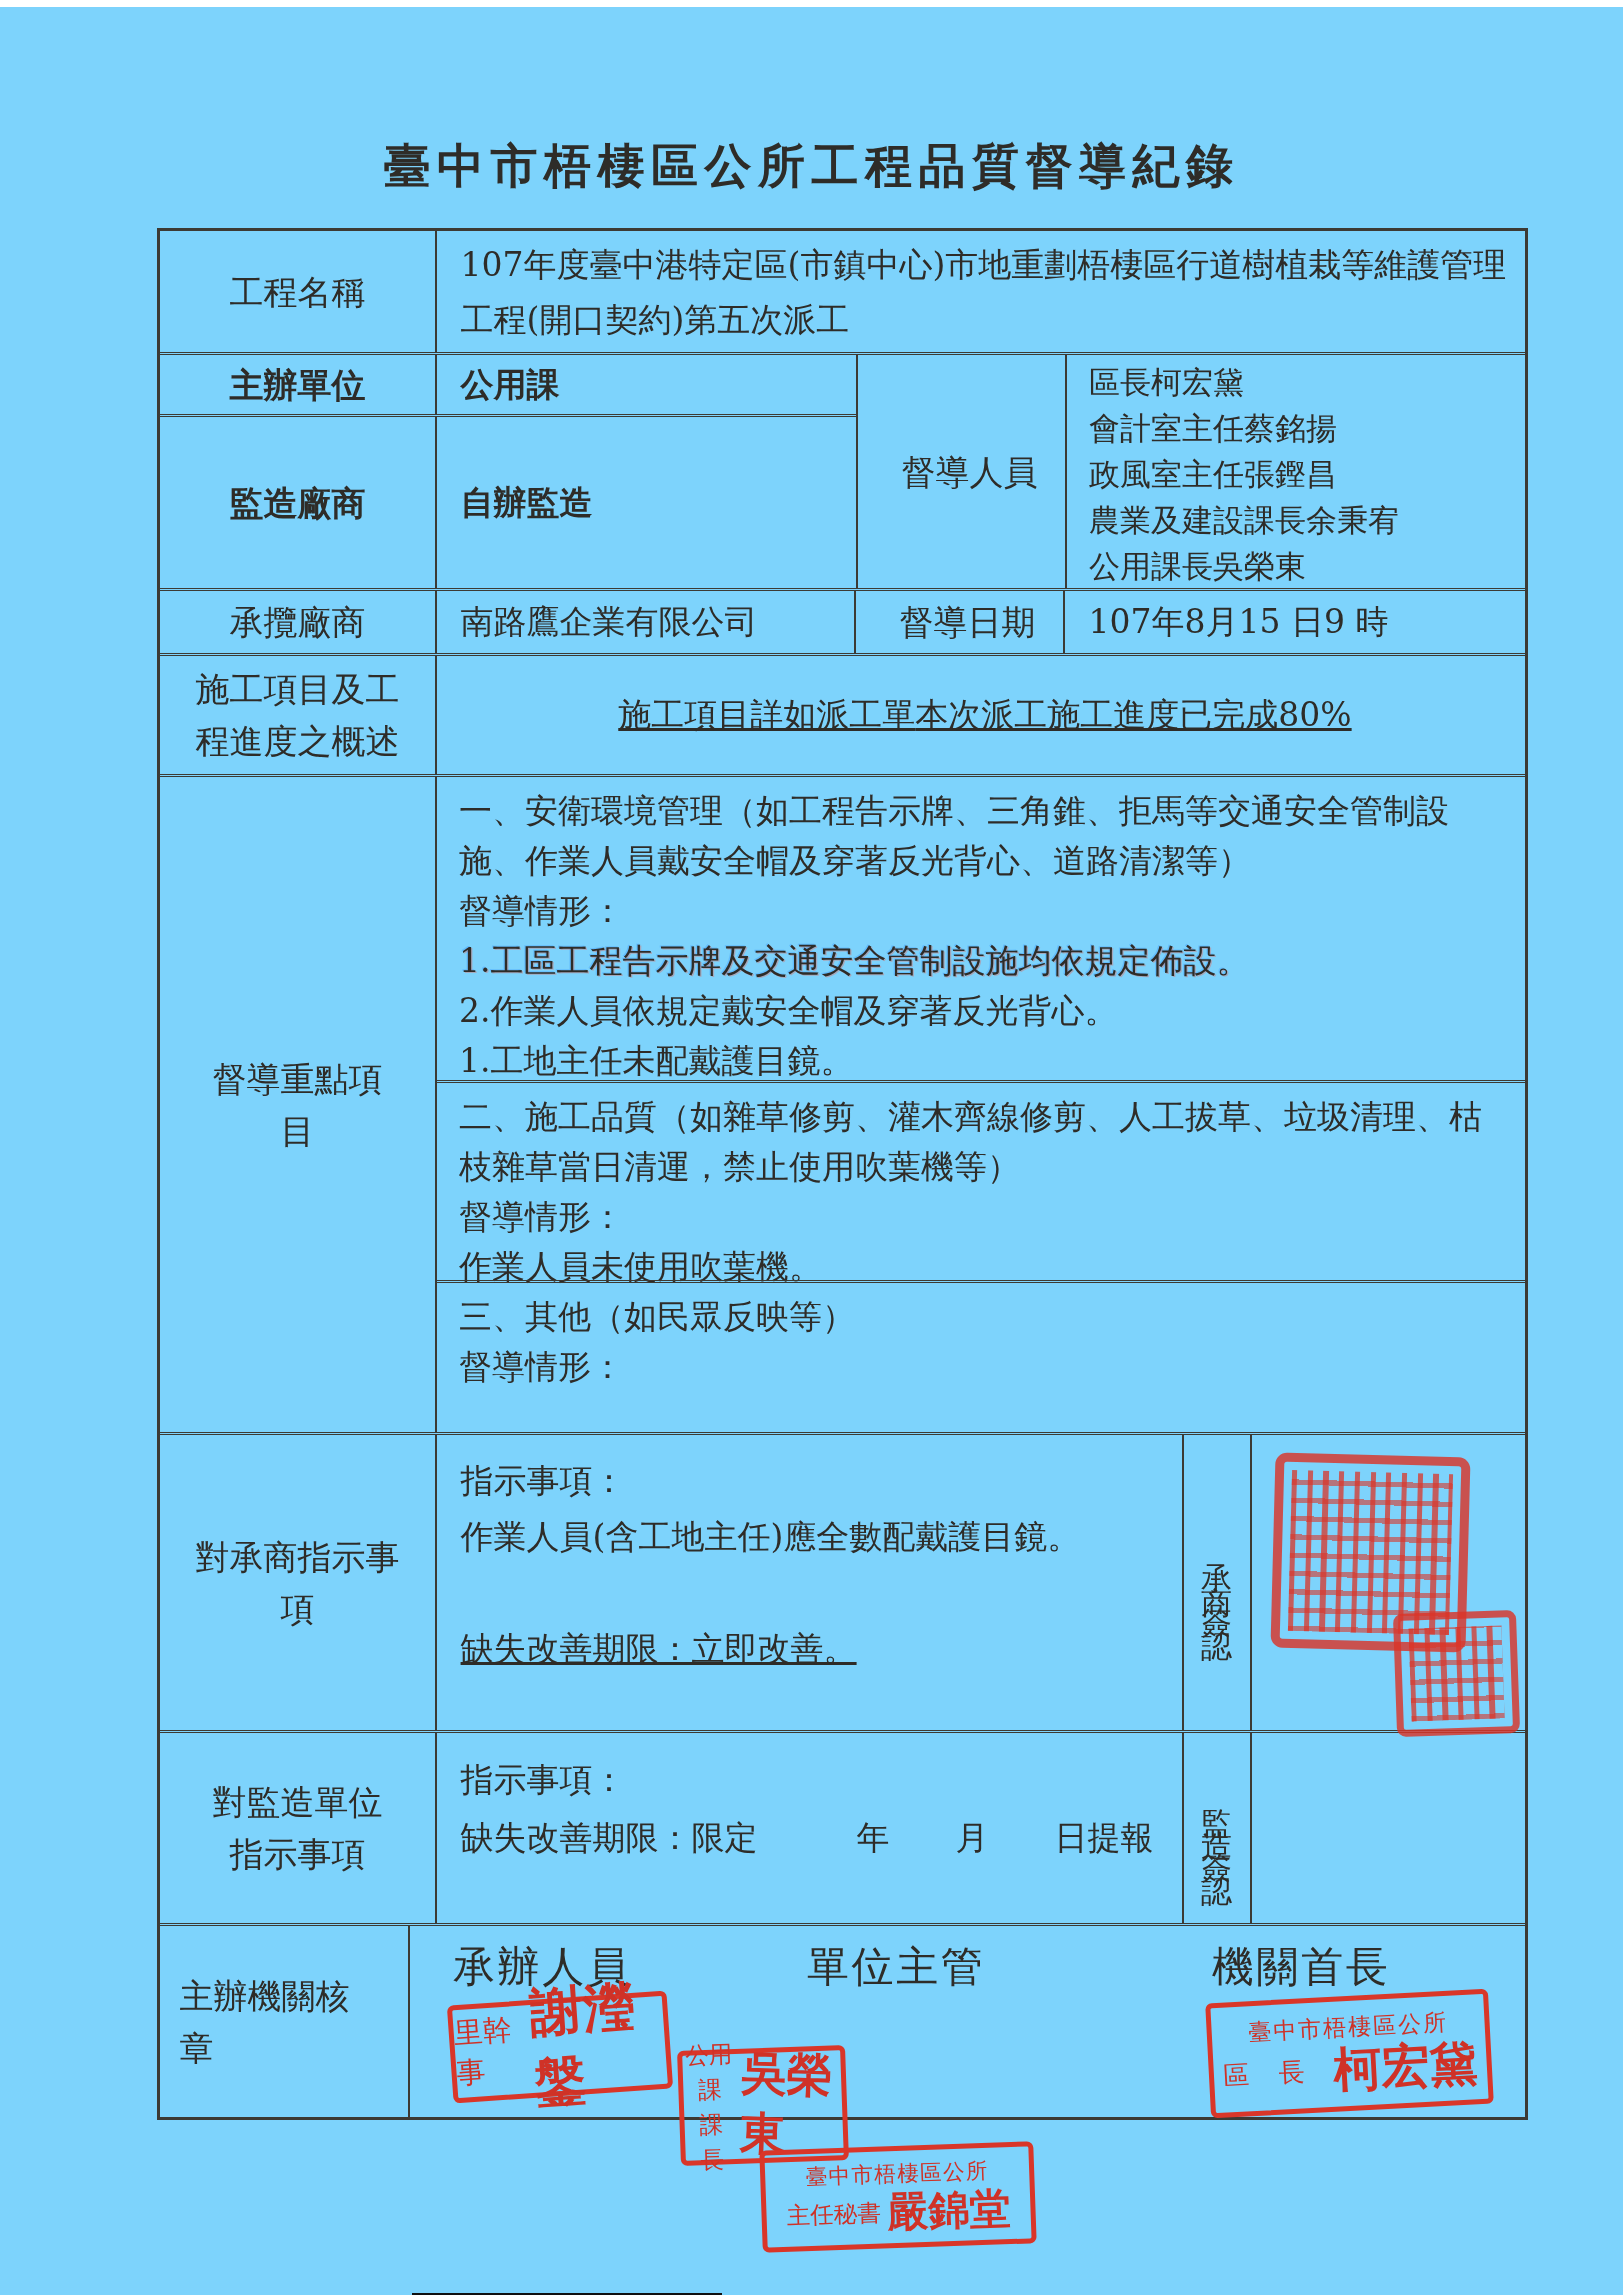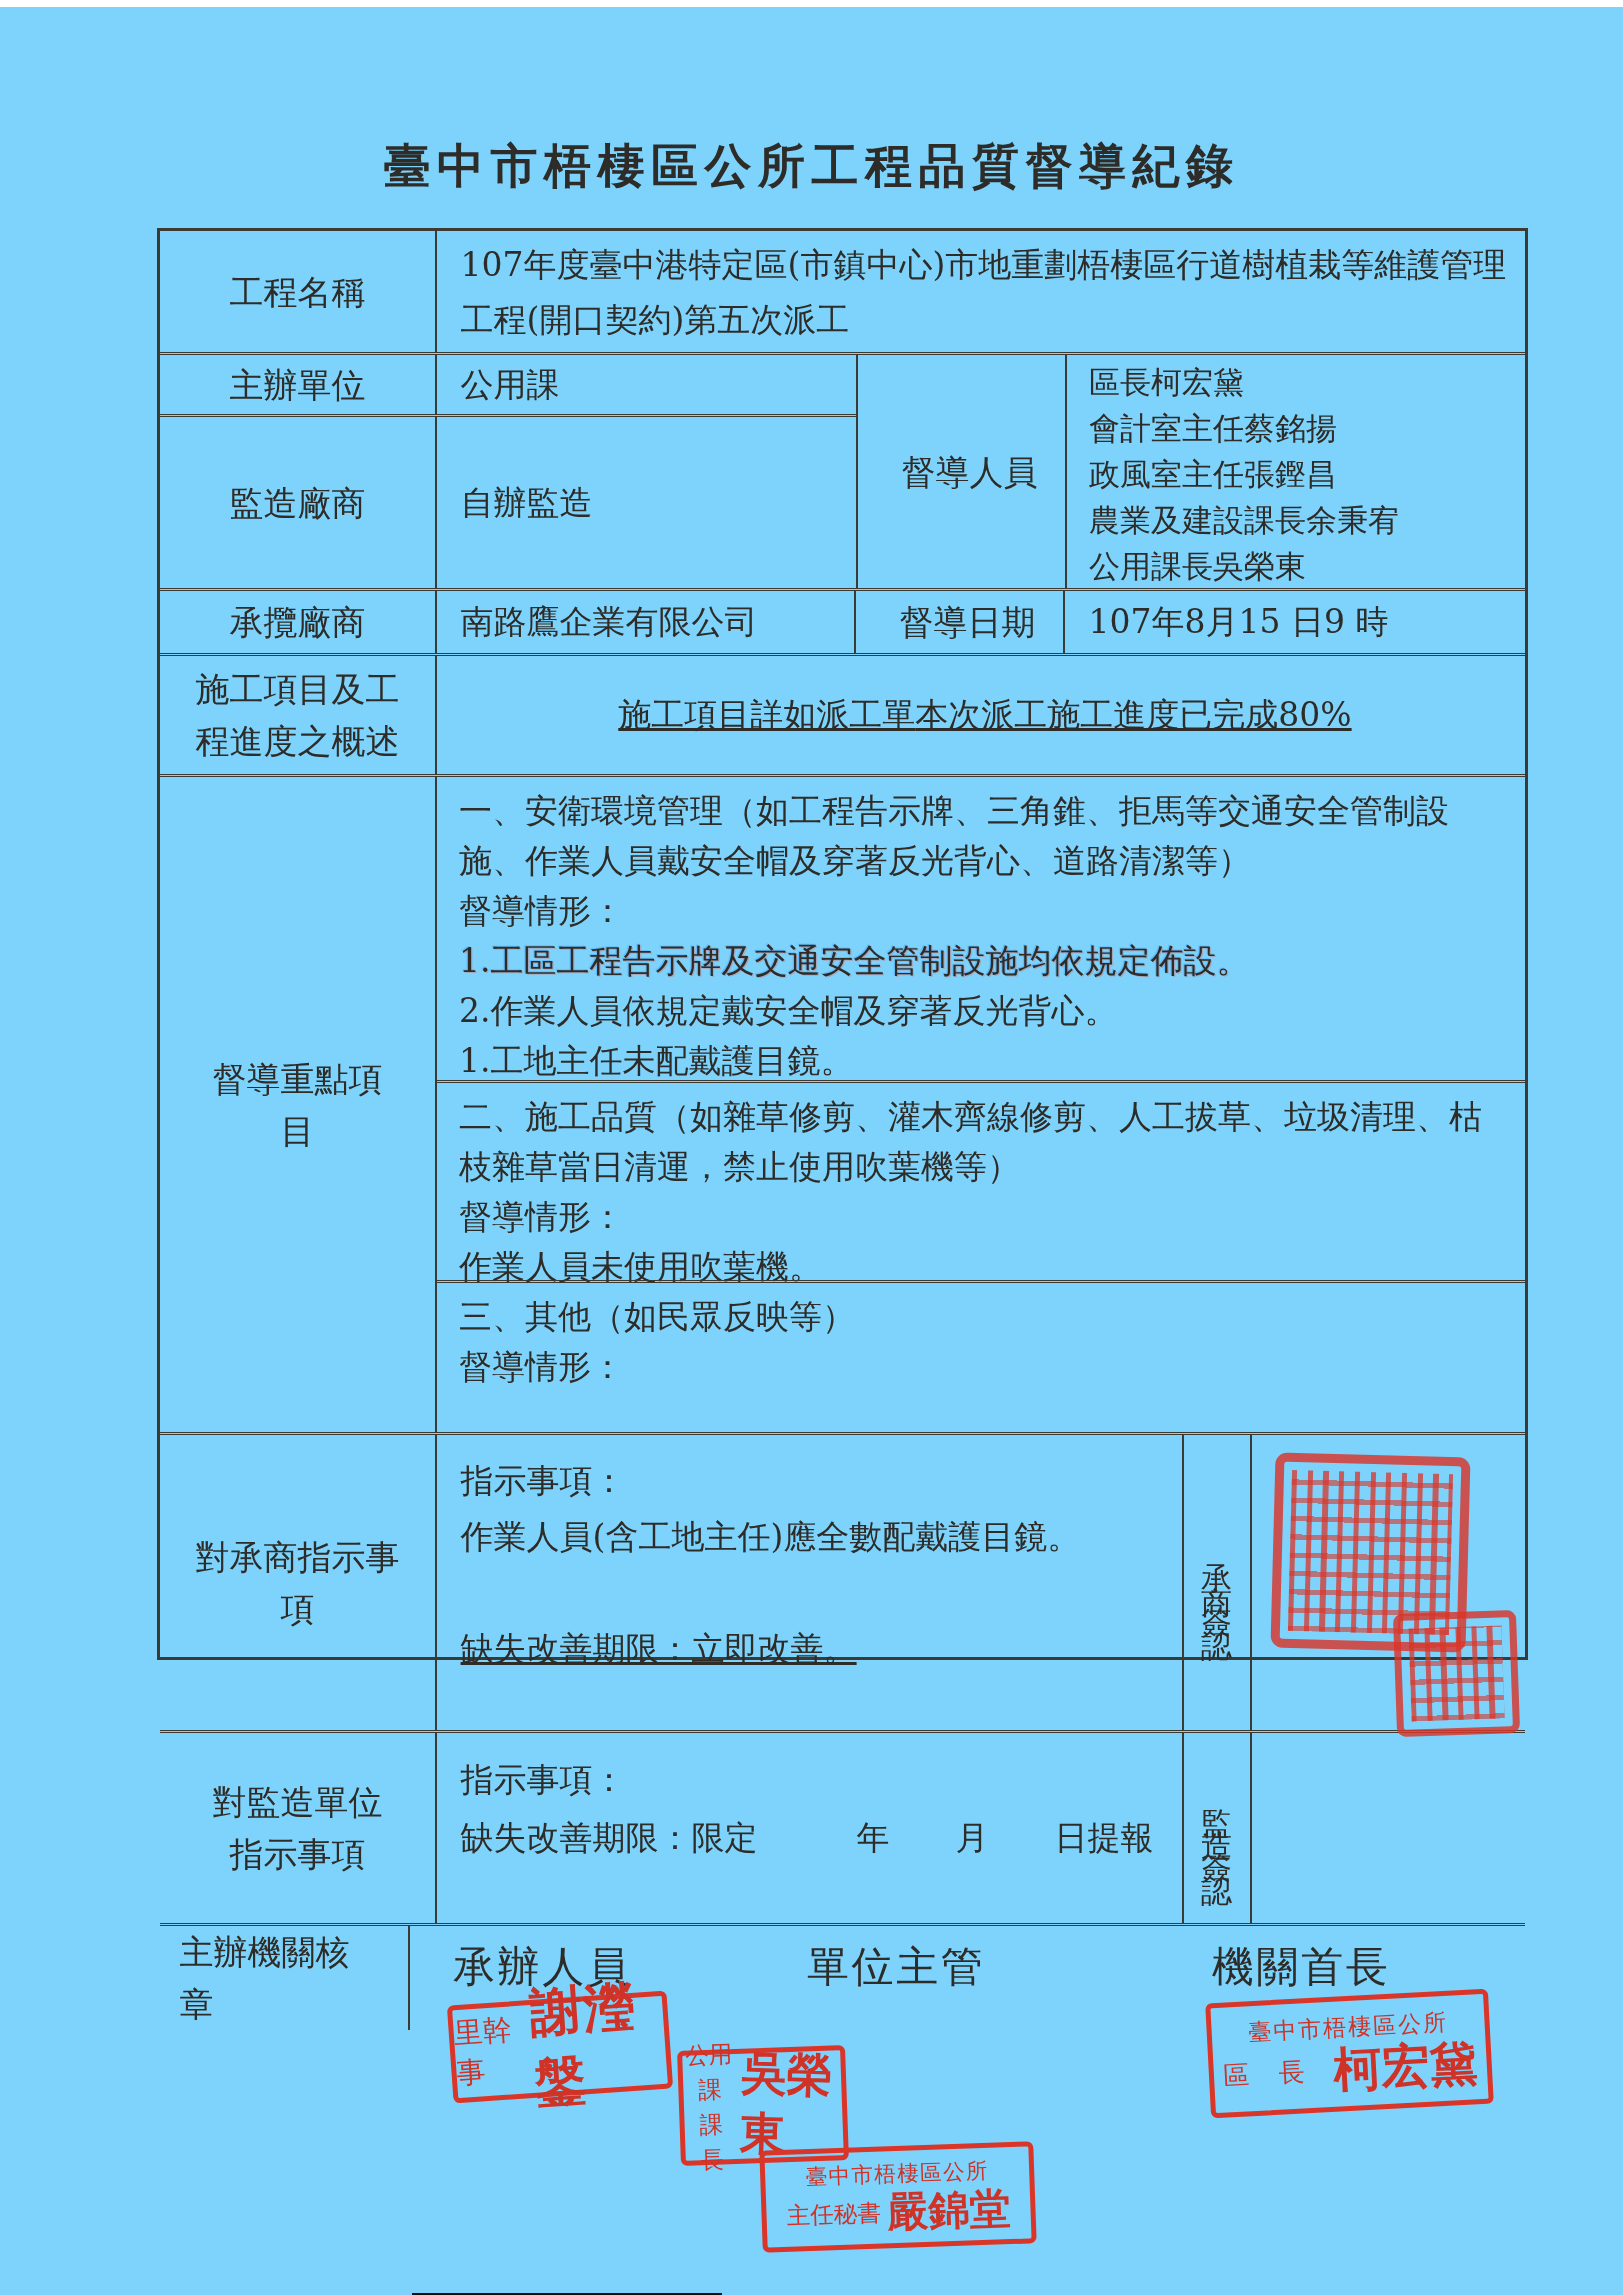--- a/index.html
+++ b/index.html
@@ -7,40 +7,40 @@
     position:relative;width:1623px;height:2295px;background:#7dd3fc;
     color:#2e2c28;font-family:"DejaVu Serif","Liberation Serif",serif;
     overflow:hidden;
     margin-top:7px;
   }
   .title{
     position:absolute;left:0;right:0;top:128px;text-align:center;
     font-size:47px;font-weight:bold;letter-spacing:6.5px;
   }
   .tbl{
-    position:absolute;left:157px;top:221px;width:1371px;height:1432px;
+    position:absolute;left:157px;top:221px;width:1371px;height:1892px;
     border:3.3px solid #3c3a34;box-sizing:border-box;
     display:flex;flex-direction:column;font-size:33px;line-height:48px;
   }
   .row{display:flex;box-sizing:border-box;flex:0 0 auto;}
   .row + .row{border-top:3.9px double #3c3a34;}
   .cell{box-sizing:border-box;min-width:0;}
   .cell + .cell{border-left:2.6px solid #3c3a34;}
   .lab{
     width:275px;flex:0 0 auto;display:flex;align-items:center;justify-content:center;
     text-align:center;font-size:34px;white-space:pre-wrap;line-height:52px;
   }
   .val{flex:1 1 auto;display:flex;align-items:center;padding:3.9px 15.7px 3.9px 23.6px;}
   
   .r1{height:121px;}
   .r1 .val{line-height:55px;align-items:center;}
   
   .r23{height:236px;}
   .duo{width:696px;flex:0 0 auto;display:flex;flex-direction:column;}
-  .srow{display:flex;box-sizing:border-box;}
+  .srow{display:flex;box-sizing:border-box;font-weight:bold;}
   .srow + .srow{border-top:3.9px double #3c3a34;}
   .srow .val{border-left:2.6px solid #3c3a34;}
   .s-top{height:59px;}
   .s-bot{flex:1 1 auto;}
   .midlab{width:209px;flex:0 0 auto;display:flex;align-items:center;justify-content:center;font-size:34px;padding-left:16px;}
   .insp{flex:1 1 auto;padding:3.9px 6.5px 0 22px;line-height:46px;font-size:31px;}
   
   .r4{height:65px;}
   .c2{width:419px;flex:0 0 auto;display:flex;align-items:center;padding-left:23.6px;}
   

